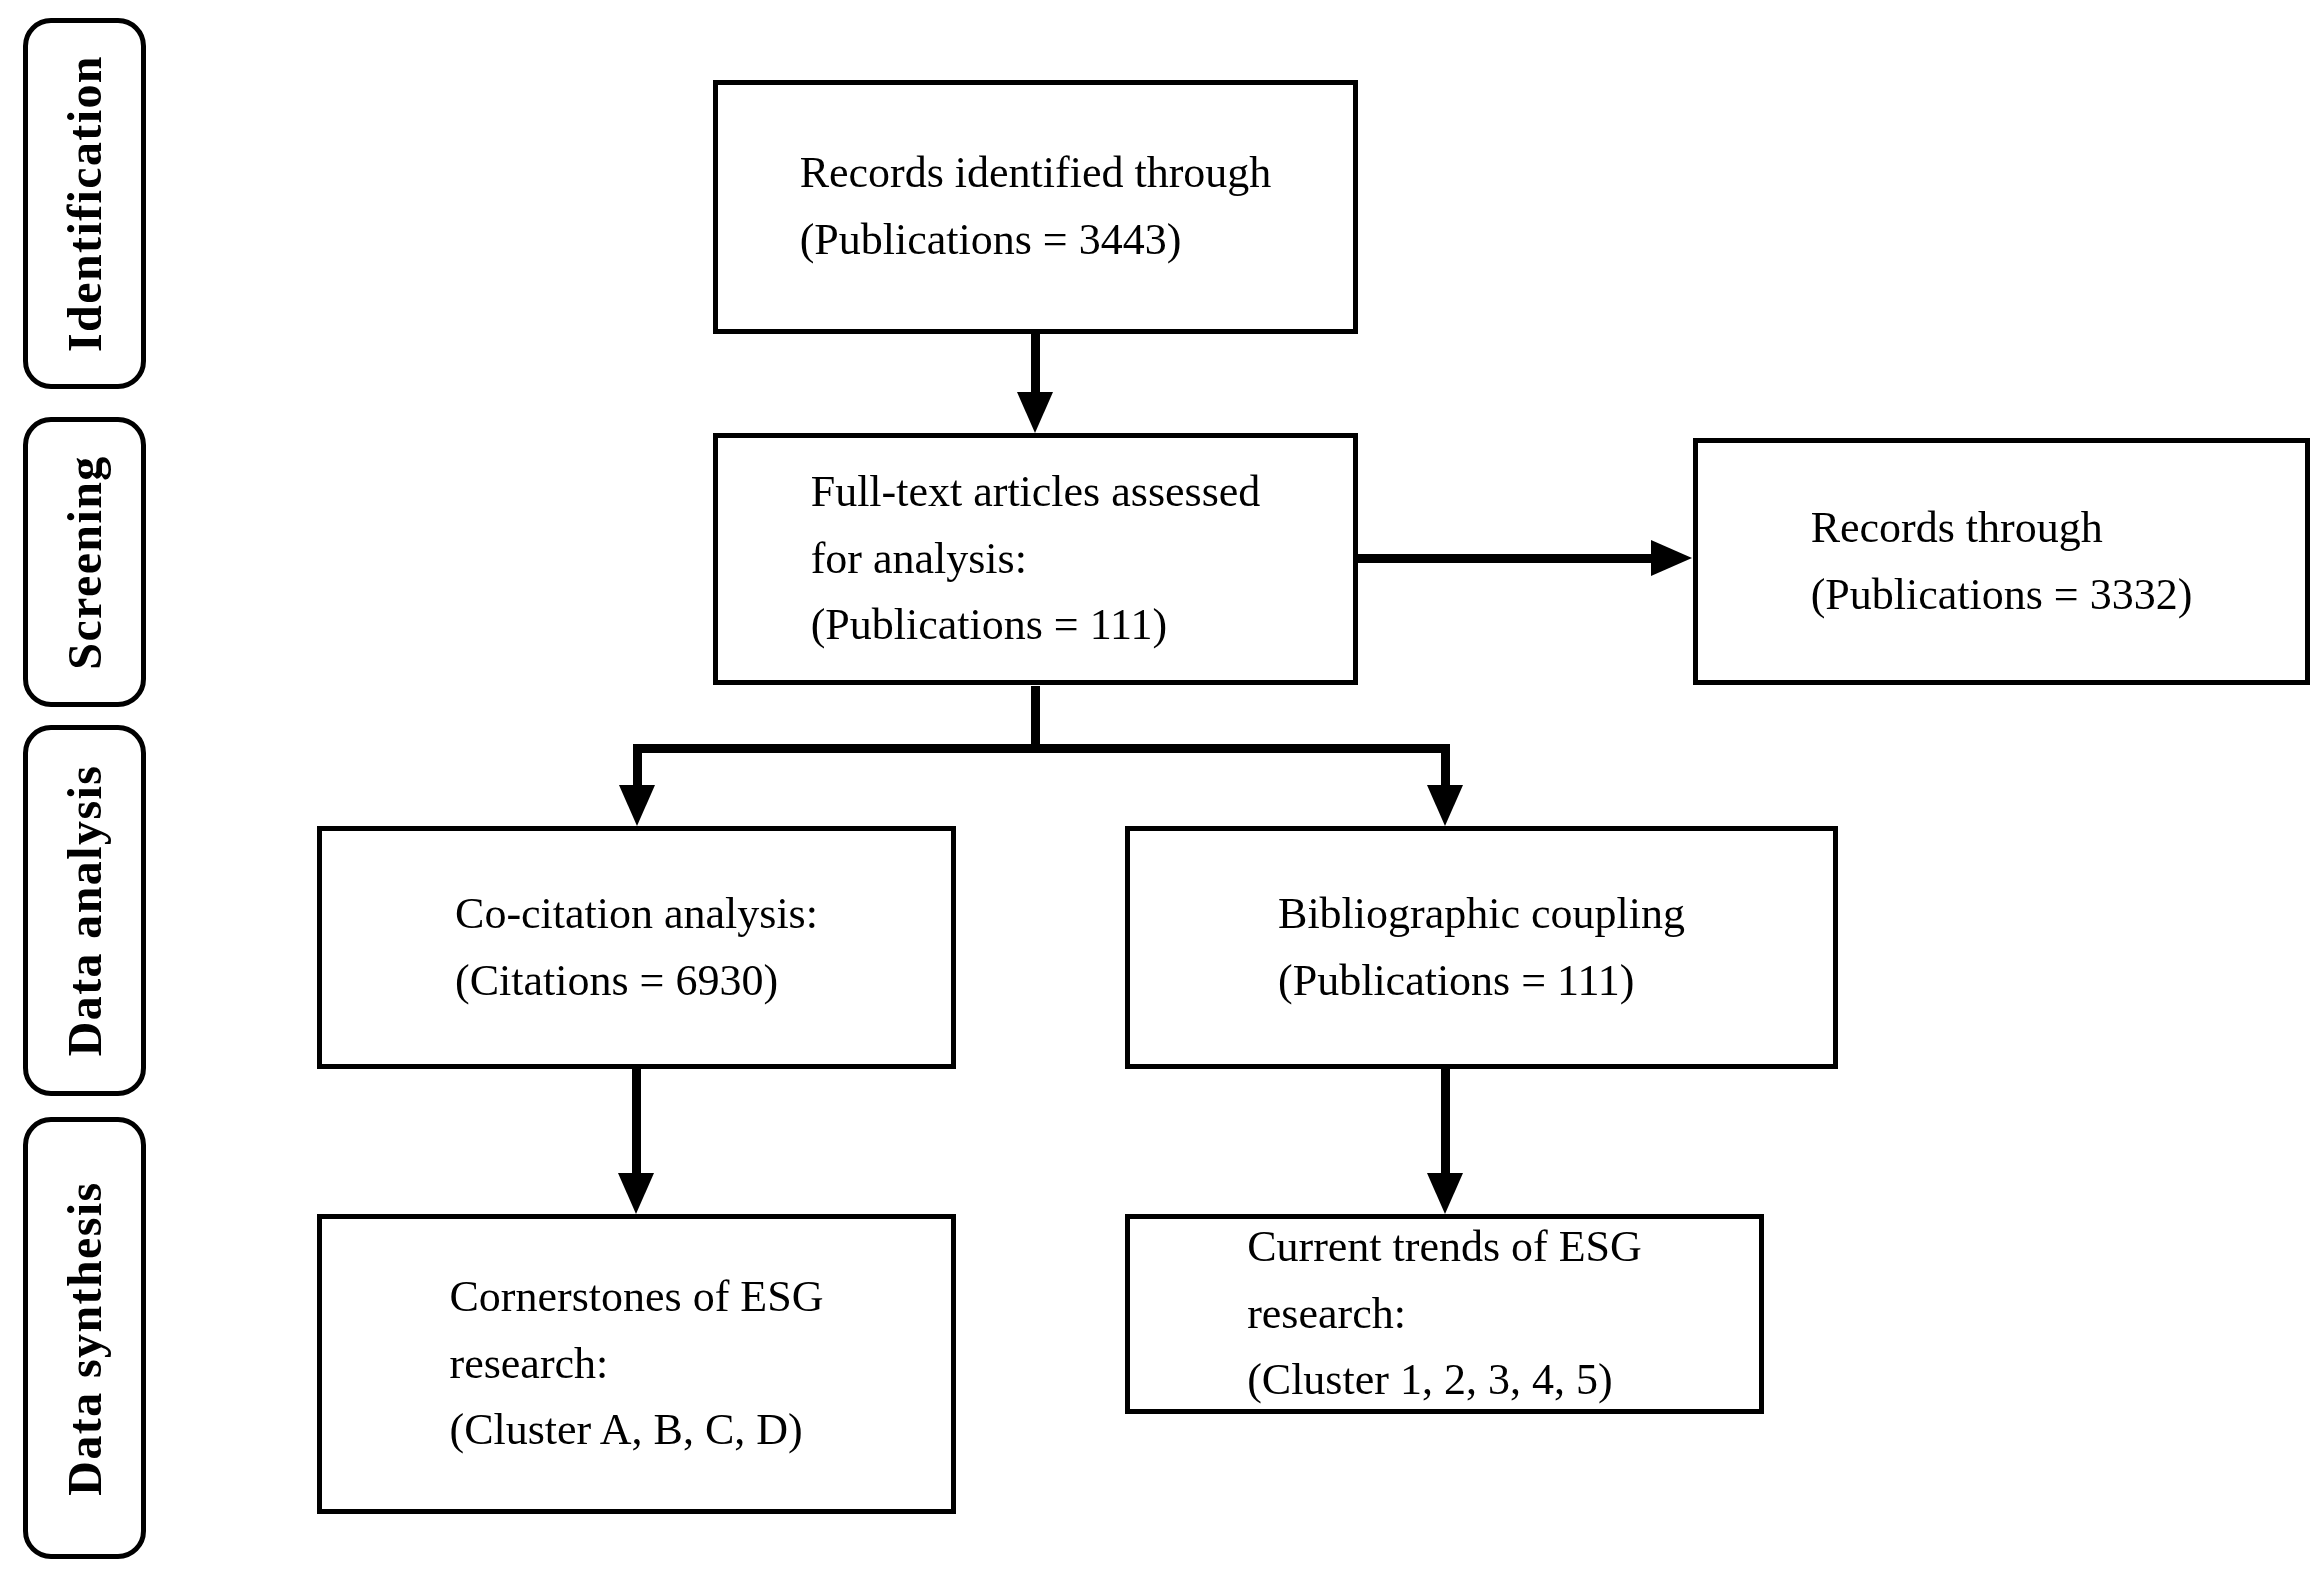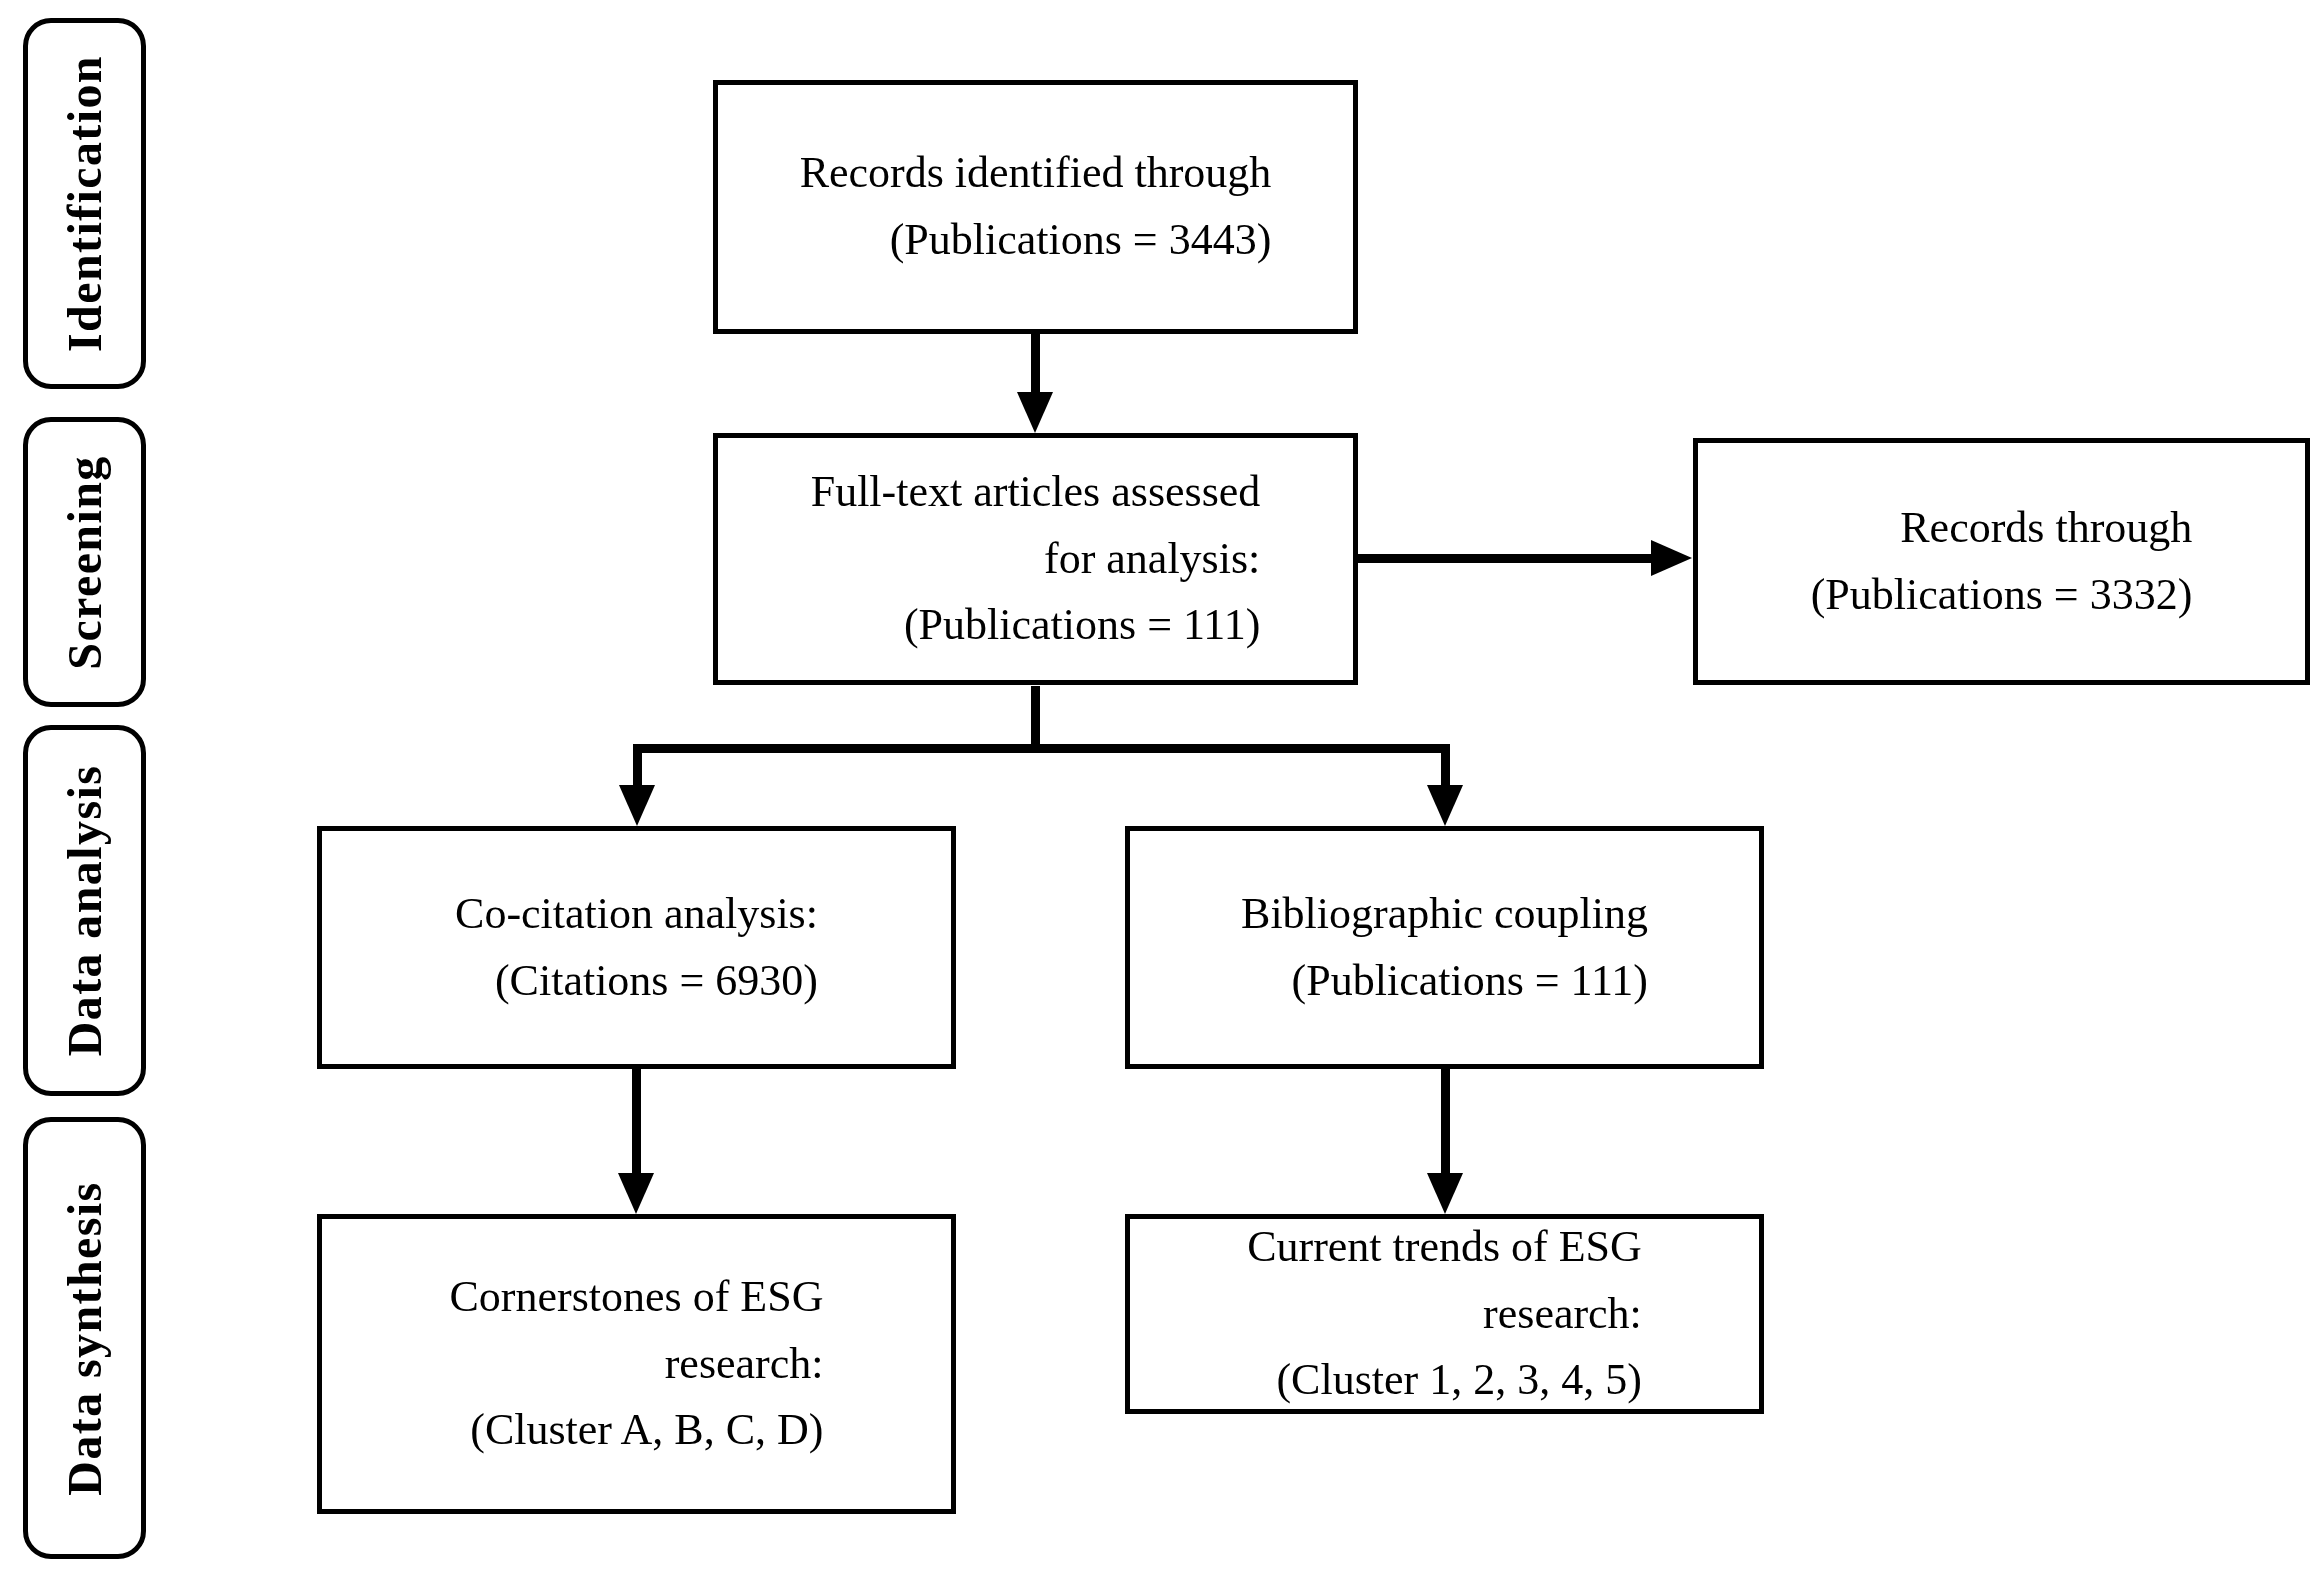--- a/index.html
+++ b/index.html
@@ -16,21 +16,21 @@
     color: #000000;
   }
   .flow-box {
     position: absolute;
     box-sizing: border-box;
     border: 5px solid #000000;
     background: #ffffff;
     display: flex;
     align-items: center;
     justify-content: center;
-    text-align: right;
+    text-align: left;
   }
   .flow-text {
     font-size: 44px;
     line-height: 1.52;
   }
   .stage-box {
     position: absolute;
     box-sizing: border-box;
     left: 23px;
     width: 123px;
@@ -111,21 +111,21 @@
       </div>
   </div>
 
   <div class="flow-box" style="left:317px;top:826px;width:639px;height:243px">
     <div class="flow-text">
         <div>Co-citation analysis:</div>
         <div>(Citations = 6930)</div>
       </div>
   </div>
 
-  <div class="flow-box" style="left:1125px;top:826px;width:639px;height:243px">
+  <div class="flow-box" style="left:1125px;top:826px;width:713px;height:243px">
     <div class="flow-text">
         <div>Bibliographic coupling</div>
         <div>(Publications = 111)</div>
       </div>
   </div>
 
   <div class="flow-box" style="left:317px;top:1214px;width:639px;height:300px">
     <div class="flow-text">
         <div>Cornerstones of ESG</div>
         <div>research:</div>

